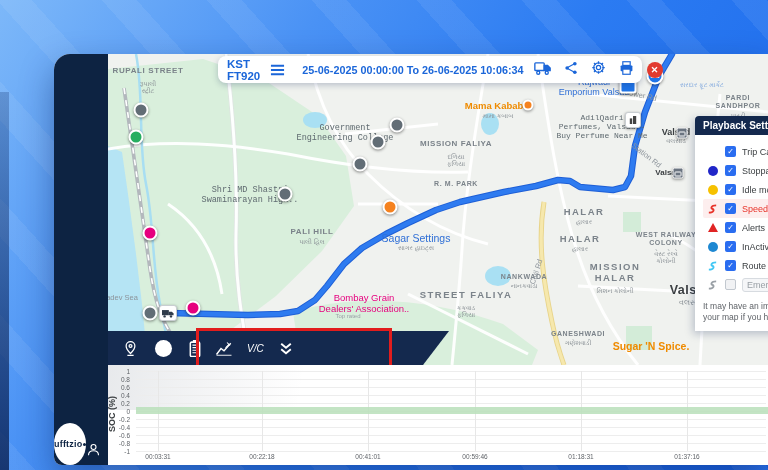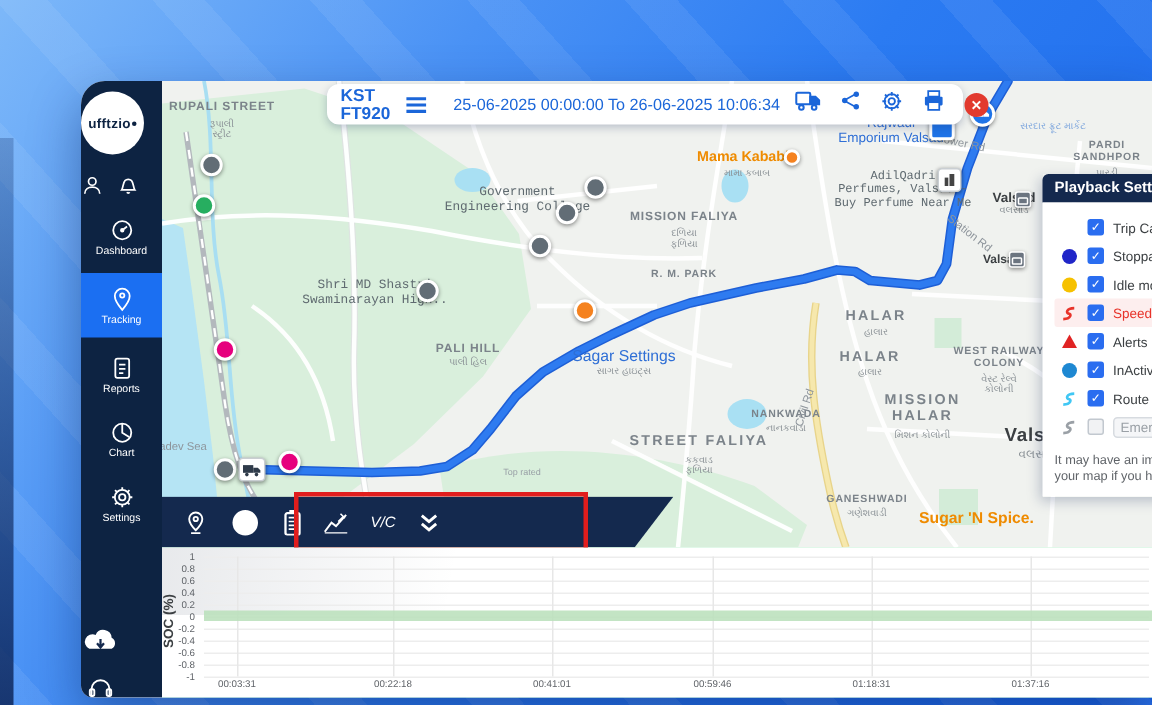--- a/index.html
+++ b/index.html
@@ -10,37 +10,37 @@
   .bg-streaks { position:absolute; inset:0;
     background:repeating-linear-gradient(48deg, rgba(255,255,255,.07) 0 26px, rgba(255,255,255,0) 26px 78px); }
   .edge-dark { position:absolute; left:0; top:92px; bottom:0; width:9px;
     background:linear-gradient(180deg,rgba(10,40,100,.25),rgba(8,30,80,.8)); }
 
   .window { position:absolute; left:54px; top:54px; width:714px; height:411px;
     background:#fff; border-radius:16px 0 0 8px; overflow:hidden; display:flex;
     box-shadow:0 14px 34px rgba(5,25,80,.4); }
 
   
-  .sidebar { width:54px; background:#0d2342; display:flex; flex-direction:column;
-    align-items:flex-start; color:#fff; flex-shrink:0; }
+  .sidebar { width:54px; background:#0d2342; display:flex; flex-direction:row;
+    align-items:flex-end; color:#fff; flex-shrink:0; }
   .logo { width:42px; height:42px; border-radius:50%; background:#fff; margin-top:7px;
     display:flex; align-items:center; justify-content:center; }
   .logo span { font-size:9px; font-weight:bold; color:#0d2342; letter-spacing:.2px; }
   .logo i { width:3px; height:3px; background:#0d2342; border-radius:50%; display:inline-block; margin-left:1px; }
   .sb-top-icons { display:flex; gap:9px; margin:13px 0 8px; }
   .sb-item { width:100%; padding:6px 0 5px; display:flex; flex-direction:column;
     align-items:center; gap:2px; cursor:pointer; }
   .sb-item .lbl { font-size:7px; }
   .sb-item.active { background:#1b6ff2; padding:9px 0 8px; }
   .sb-item + .sb-item { margin-top:6px; }
   .sb-bottom { margin-top:auto; display:flex; flex-direction:column; align-items:center; gap:14px; padding-bottom:0; }
   svg.ic { display:block; }
 
   
-  .main { position:relative; flex:1; background:#86efac; }
+  .main { position:relative; flex:1; background:#fde047; }
 
   
   .map { position:absolute; left:0; top:0; right:0; height:311px; overflow:hidden; background:#f0f2ef; }
   .map svg.base { position:absolute; left:0; top:0; }
   .ml { position:absolute; transform:translate(-50%,-50%); white-space:pre-line;
     text-align:center; line-height:1.15; pointer-events:none; z-index:2; }
   .area { color:#7b838a; font-weight:bold; font-size:8px; letter-spacing:.6px; }
   .area.big { font-size:9.5px; letter-spacing:1.5px; }
   .place { color:#5f6a70; font-size:8.5px;font-family:Liberation Mono, monospace; }
   .city { color:#3c4043; font-size:12.5px; font-weight:bold; letter-spacing:.5px; }
@@ -68,21 +68,21 @@
   .mk.vehicle { background:#fff; border-radius:3px; width:18px; height:16px; border:1px solid #c9ced2; }
   .mk .glyph { position:absolute; inset:0; display:flex; align-items:center; justify-content:center; }
 
   
   .topbar { position:absolute; left:110px; top:2px; width:424px; height:27px; z-index:6;
     background:#fff; border-radius:8px; display:flex; align-items:center; padding:0 9px;
     box-shadow:0 2px 6px rgba(20,40,90,.25); color:#1b66d9; }
   .tb-vehicle { font-size:11.5px; font-weight:bold; }
   .tb-menu { margin:0 9px 0 10px; cursor:pointer; display:flex; }
   .tb-sep { width:1px; height:16px; background:#e1e6ee; margin:0 8px 0 0; }
-  .tb-date { font-size:10.8px; font-weight:normal; white-space:nowrap; cursor:pointer; }
+  .tb-date { font-size:10.8px; font-weight:bold; white-space:nowrap; cursor:pointer; }
   .tb-icons { display:flex; align-items:center; gap:13px; margin-left:10px; }
   .tb-close { width:16px; height:16px; border-radius:50%; background:#e23a2e; position:relative; cursor:pointer; }
   .tb-close::after { content:"✕"; position:absolute; inset:0; color:#fff; font-size:9px;
     display:flex; align-items:center; justify-content:center; font-weight:bold; }
 
   
   .panel { position:absolute; left:587px; top:62px; width:168px; z-index:7;
     box-shadow:-2px 3px 8px rgba(20,40,90,.25); }
   .panel-hd { background:#14294e; color:#fff; font-size:10px; font-weight:bold;
     padding:4px 8px; border-radius:4px 0 0 0; }
@@ -306,20 +306,22 @@
 Buy Perfume Near Me</div>
       <div class="ml area" style="left:630px;top:48px;font-size:7px">PARDI
 SANDHPOR</div>
       <div class="ml guj" style="left:630px;top:62px">પારડી</div>
       <div class="ml road-lbl" style="left:533px;top:42px;transform:translate(-50%,-50%) rotate(12deg)">Tower Rd</div>
       <div class="ml road-lbl" style="left:538px;top:102px;transform:translate(-50%,-50%) rotate(38deg)">Station Rd</div>
       <div class="ml road-lbl" style="left:429px;top:218px;transform:translate(-50%,-50%) rotate(-72deg)">Civil Rd</div>
       <div class="ml stn" style="left:568px;top:78px">Valsad</div>
       <div class="ml guj" style="left:568px;top:87px">વલસાડ</div>
       <div class="ml stn" style="left:560px;top:119px;font-size:8px">Valsad</div>
+      <div class="ml poi-pink" style="left:256px;top:250px">Bombay Grain
+Dealers' Association..</div>
       <div class="ml tiny" style="left:240px;top:262px">Top rated</div>
       <div class="ml road-lbl" style="left:14px;top:244px">adev Sea</div>
 
       <div class="mk gray" style="left:33px;top:56px"></div>
       <div class="mk green" style="left:28px;top:83px"></div>
       <div class="mk gray" style="left:177px;top:140px"></div>
       <div class="mk gray" style="left:289px;top:71px"></div>
       <div class="mk gray" style="left:270px;top:88px"></div>
       <div class="mk gray" style="left:252px;top:110px"></div>
       <div class="mk gray" style="left:42px;top:259px"></div>

